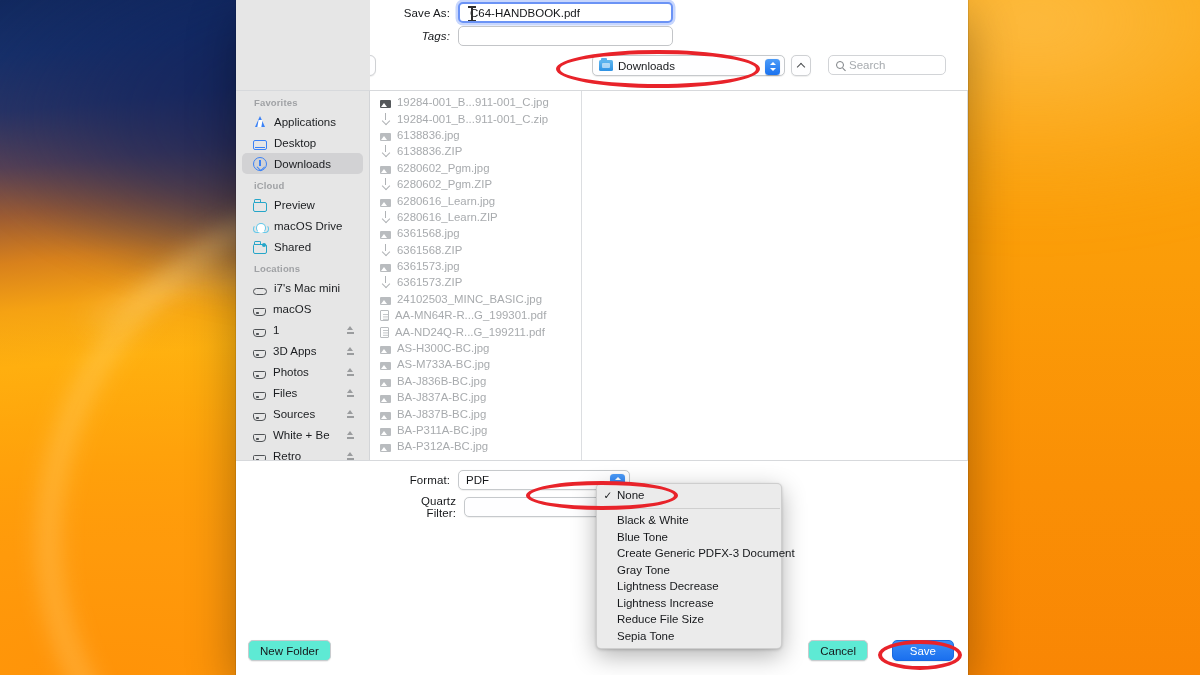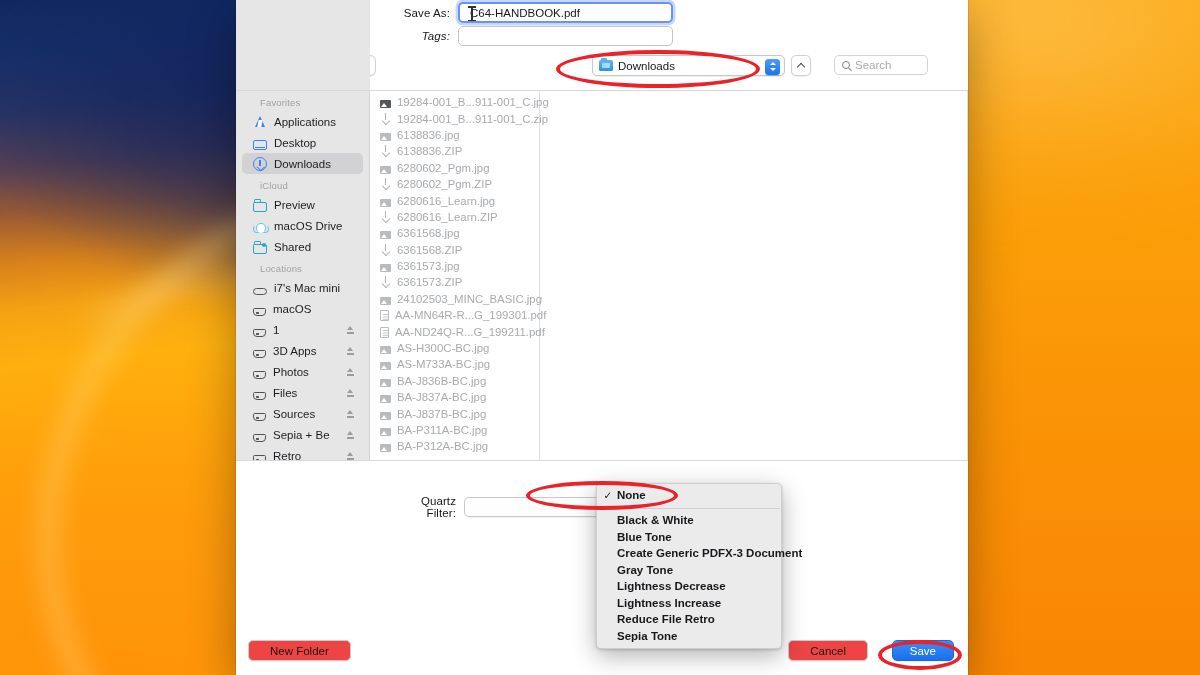--- a/index.html
+++ b/index.html
@@ -174,21 +174,21 @@
 
   #expand-btn {
     position:absolute; left:555px; top:3px; width:20px; height:21px;
     background:#fefeff; border:0.5px solid #cfd1d4; border-radius:5px;
     display:flex; align-items:center; justify-content:center;
     box-shadow:0 0.5px 1px rgba(0,0,0,0.07);
   }
   .caret-up { width:6px; height:6px; border-left:1.3px solid #4a4d50; border-top:1.3px solid #4a4d50; transform:rotate(45deg); margin-top:3px; }
 
   #search-field {
-    position:absolute; right:40px; top:3px; width:94px; height:20px;
+    position:absolute; right:22px; top:3px; width:118px; height:20px;
     background:#fff; border:0.5px solid #d2d4d7; border-radius:5px;
     display:flex; align-items:center; gap:5px; padding-left:7px;
   }
   .mag { width:8px; height:8px; border:1.3px solid #7d8185; border-radius:50%; position:relative; flex:0 0 auto; }
   .mag::after { content:""; position:absolute; right:-3.2px; bottom:-2.2px; width:4px; height:1.3px; background:#7d8185; transform:rotate(45deg); }
   #search-field .ph { font-size:11.5px; color:#a7abaf; }
 
   
   .browser { flex:1 1 auto; display:flex; min-height:0; border-top:0.5px solid #d7d9dc; }
   #sidebar {
@@ -197,22 +197,22 @@
     padding-top:0; overflow:hidden;
   }
   
   #sidebar-top {
     position:absolute; left:0; top:0; width:134px; height:90px;
     background:#e6e6e6; z-index:2;
   }
   #sidebar-scroll { padding:0 0 6px 0; }
 
   .sb-head {
-    font-size:9.5px; font-weight:normal; color:#a0a2a5;
-    padding:6px 0 3px 24px; letter-spacing:0.15px;
+    font-size:9.5px; font-weight:bold; color:#a0a2a5;
+    padding:6px 0 3px 18px; letter-spacing:0.15px;
   }
   .sb-item {
     display:flex; align-items:center; height:21px;
     padding:0 8px 0 11px; margin:0 6px; border-radius:5px;
     font-size:11.5px; color:#1b1d20; gap:7px;
   }
   .sb-item.selected { background:#d2d2d4; }
   .sb-label { flex:1 1 auto; white-space:nowrap; overflow:hidden; }
   .sb-ico { width:14px; height:14px; flex:0 0 auto; position:relative; }
 
@@ -283,21 +283,21 @@
   }
   .eject::after {
     content:""; position:absolute; left:1px; bottom:1px; width:7px; height:1.5px; background:#6d7073;
   }
 
   
   #file-list {
     flex:1 1 auto; background:#fff; overflow:hidden; position:relative;
     border-right:0.5px solid #dcdee1;
   }
-  #file-col { width:170px; border-right:0.5px solid #dcdee1; height:100%; padding-top:3px; }
+  #file-col { width:212px; border-right:0.5px solid #dcdee1; height:100%; padding-top:3px; }
   .file-row {
     display:flex; align-items:center; gap:6px; height:16.4px; padding-left:10px;
     font-size:11.4px; color:#a8abae; white-space:nowrap;
   }
   .f-ico { width:11px; height:12px; flex:0 0 auto; position:relative; }
   .f-img {
     background:#b9bcbf; border-radius:1px; height:8px; top:2px;
   }
   .f-img::after {
     content:""; position:absolute; left:1px; bottom:1px; width:0;height:0;
@@ -337,21 +337,21 @@
     font-size:11.5px; color:#16181b; position:relative;
     box-shadow:0 0.5px 1px rgba(0,0,0,0.06);
   }
 
   #btn-bar {
     position:absolute; left:0; right:0; bottom:0; height:46px;
   }
   .btn {
     height:21px; border-radius:5px; font-size:11.5px; color:#16181b;
     display:inline-flex; align-items:center; justify-content:center;
-    background:#ef4444; border:0.5px solid #c9cbce; padding:0 21px;
+    background:#5eead4; border:0.5px solid #c9cbce; padding:0 11px;
     box-shadow:0 0.5px 1px rgba(0,0,0,0.07);
   }
   #new-folder-btn { position:absolute; left:12px; top:11px; }
   #cancel-btn     { position:absolute; right:100px; top:11px; }
   #save-btn {
     position:absolute; right:14px; top:11px;
     background:linear-gradient(180deg,#3b8ef7,#1a6fee);
     border:0.5px solid #1a6ade; color:#fff; padding:0 17px; font-weight:500;margin-left:12px;
   }
 
@@ -361,21 +361,21 @@
     background:#ebebeb; border-radius:5px;
     border:0.5px solid rgba(0,0,0,0.12);
     box-shadow:0 7px 24px rgba(0,0,0,0.30), 0 1px 3px rgba(0,0,0,0.18);
     padding:3px 0 4px 0;
   }
   .menu-item {
     height:16.5px; display:flex; align-items:center;
     font-size:11.5px; color:#16181b; padding-left:6px; gap:4px;
   }
   .menu-item .chk { width:10px; font-size:10.5px; color:#16181b; text-align:center; flex:0 0 auto; }
-  .menu-item .mlabel { white-space:nowrap;font-weight:bold; }
+  .menu-item .mlabel { white-space:nowrap; }
   .menu-sep { height:0.5px; background:#cfcfcf; margin:4px 1px; }
 
   
   .annot {
     position:absolute; border:4px solid #e8232a; border-radius:50%;
     z-index:60; pointer-events:none;
   }
   #annot-path   { left:556px; top:50px;  width:204px; height:38px; }
   #annot-quartz { left:526px; top:481px; width:152px; height:29px; }
   #annot-save   { left:878px; top:640px; width:84px;  height:30px; }
@@ -529,21 +529,21 @@
             <span class="sb-label">Files</span>
             <span class="eject"></span>
           </div>
           <div class="sb-item">
             <span class="sb-ico ico-drive"></span>
             <span class="sb-label">Sources</span>
             <span class="eject"></span>
           </div>
           <div class="sb-item">
             <span class="sb-ico ico-drive"></span>
-            <span class="sb-label">Sepia + Be</span>
+            <span class="sb-label">White + Be</span>
             <span class="eject"></span>
           </div>
           <div class="sb-item">
             <span class="sb-ico ico-drive"></span>
             <span class="sb-label">Retro</span>
             <span class="eject"></span>
           </div>
         </div>
     </div>
     <div id="file-list">
@@ -634,20 +634,30 @@
           </div>
           <div class="file-row">
             <span class="f-ico f-img"></span>
             <span>BA-P312A-BC.jpg</span>
           </div>
         </div>
     </div>
   </div>
 
   <div class="dlg-bottom">
+    <div id="row-format">
+      <div class="field-label">Format:</div>
+      <div class="popup-btn">
+        <span>PDF</span>
+        <span class="stepper">
+          <i class="a up"></i>
+            <i class="a dn"></i>
+        </span>
+      </div>
+    </div>
 
     <div id="row-quartz">
       <div class="field-label">Quartz Filter:</div>
       <div class="popup-btn">
         <span style="visibility:hidden">None</span>
         <span class="stepper">
           <i class="a up"></i>
             <i class="a dn"></i>
         </span>
       </div>
@@ -686,21 +696,21 @@
     <div class="menu-item">
       <span class="chk"></span>
       <span class="mlabel">Lightness Decrease</span>
     </div>
     <div class="menu-item">
       <span class="chk"></span>
       <span class="mlabel">Lightness Increase</span>
     </div>
     <div class="menu-item">
       <span class="chk"></span>
-      <span class="mlabel">Reduce File Retro</span>
+      <span class="mlabel">Reduce File Size</span>
     </div>
     <div class="menu-item">
       <span class="chk"></span>
       <span class="mlabel">Sepia Tone</span>
     </div>
   </div>
 
 <div class="annot" id="annot-path"></div>
 <div class="annot" id="annot-quartz"></div>
 <div class="annot" id="annot-save"></div>

